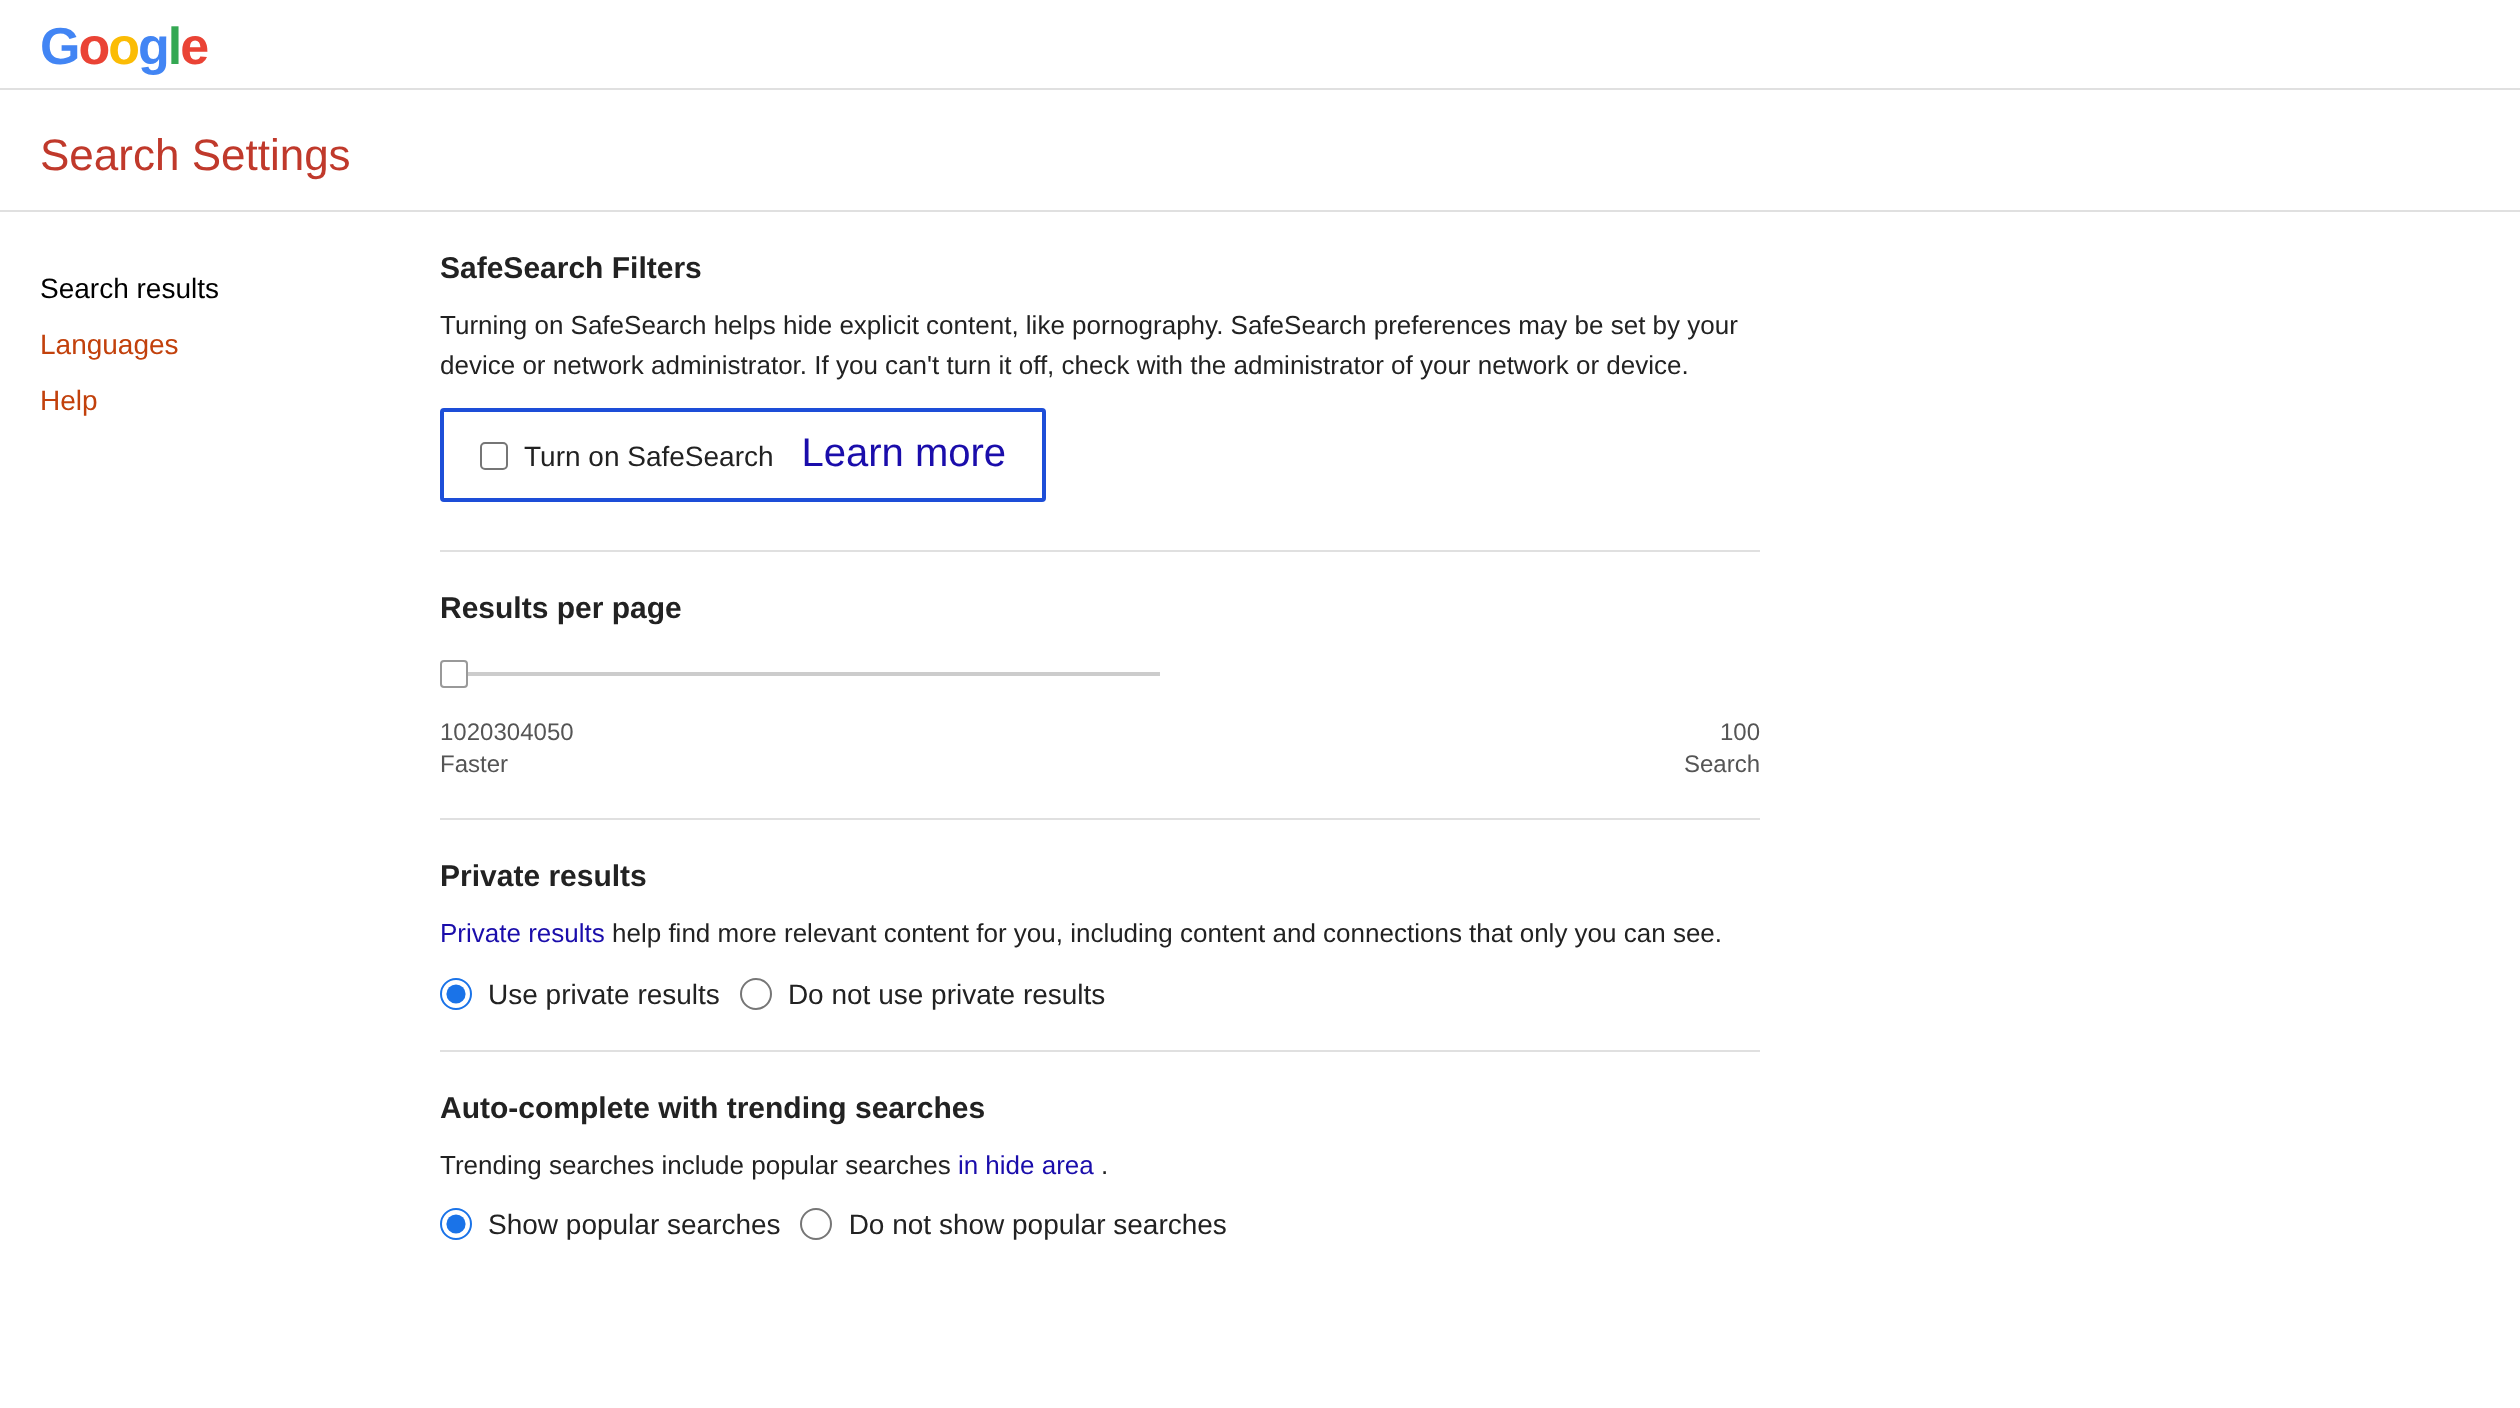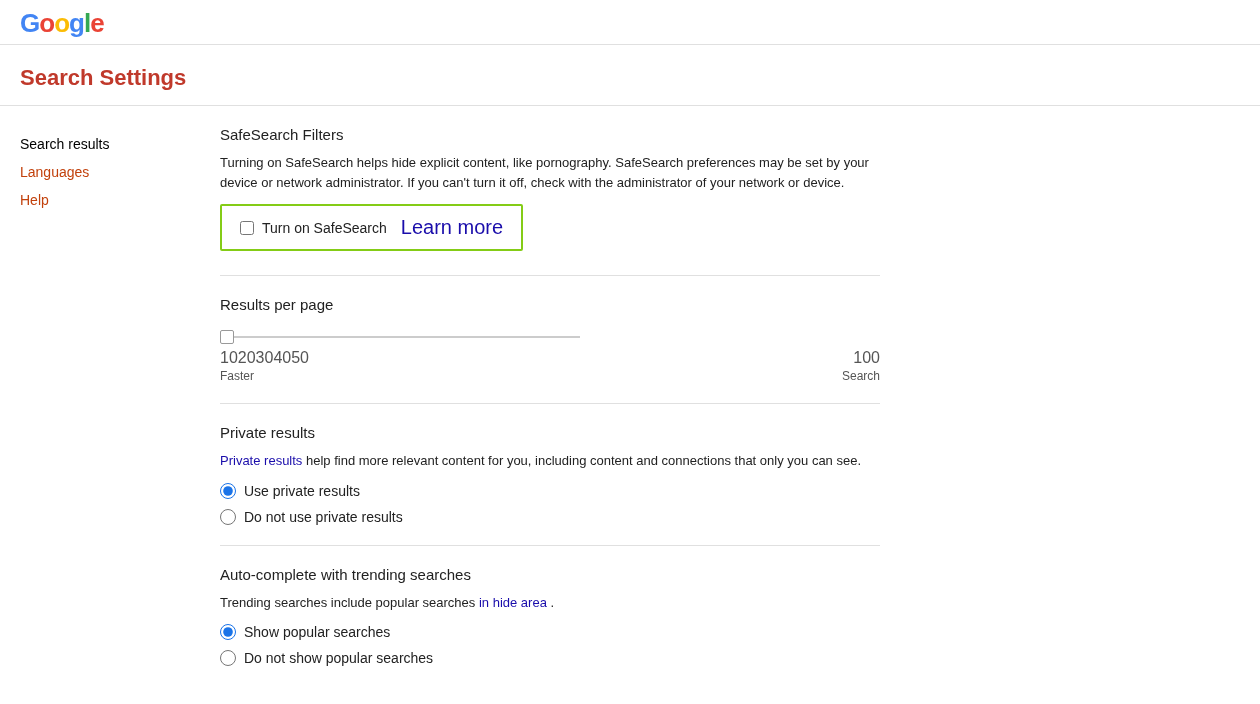--- a/index.html
+++ b/index.html
@@ -22,21 +22,21 @@
       line-height: 1;
     }
     .g-blue { color: #4285F4; }
     .g-red { color: #EA4335; }
     .g-yellow { color: #FBBC05; }
     .g-green { color: #34A853; }
 
     .page-title {
       color: #c0392b;
       font-size: 22px;
-      font-weight: bold;
+      font-weight: normal;
       padding: 20px 20px 14px 20px;
       border-bottom: 1px solid #e0e0e0;
     }
 
     .content-wrapper {
       display: flex;
       padding: 20px;
     }
 
     .sidebar {
@@ -65,39 +65,39 @@
 
     .section {
       margin-bottom: 0;
       padding-bottom: 20px;
       border-bottom: 1px solid #e0e0e0;
       margin-bottom: 20px;
     }
 
     .section-title {
       font-size: 15px;
-      font-weight: normal;
+      font-weight: bold;
       color: #222;
       margin-bottom: 10px;
     }
 
     .section-desc {
       font-size: 13px;
       color: #222;
       line-height: 1.5;
       margin-bottom: 12px;
     }
 
     .link-text {
       color: #1a0dab;
       text-decoration: none;
     }
 
     .safesearch-box {
-      border: 2px solid #84cc16;
+      border: 2px solid #1d4ed8;
       display: inline-flex;
       align-items: center;
       padding: 10px 18px;
       border-radius: 2px;
       gap: 10px;
       margin-bottom: 4px;
     }
 
     .safesearch-box label {
       display: flex;
@@ -149,42 +149,42 @@
       background: #fff;
       border: 1px solid #999;
       border-radius: 2px;
       cursor: pointer;
     }
 
     .slider-labels {
       display: flex;
       justify-content: space-between;
       width: 100%;
-      font-size: 16px;
+      font-size: 12px;
       color: #555;
-      margin-top: 8px;
+      margin-top: 18px;
     }
 
     .slider-labels span {
       text-align: center;
     }
 
     .slider-hint {
       display: flex;
       justify-content: space-between;
       width: 100%;
       font-size: 12px;
       color: #555;
       margin-top: 2px;
     }
 
     
     .radio-group {
       display: flex;
-      flex-direction: column;
+      flex-direction: row;
       gap: 10px;
       margin-top: 0;
     }
 
     .radio-label {
       display: flex;
       align-items: center;
       gap: 8px;
       font-size: 14px;
       color: #222;

